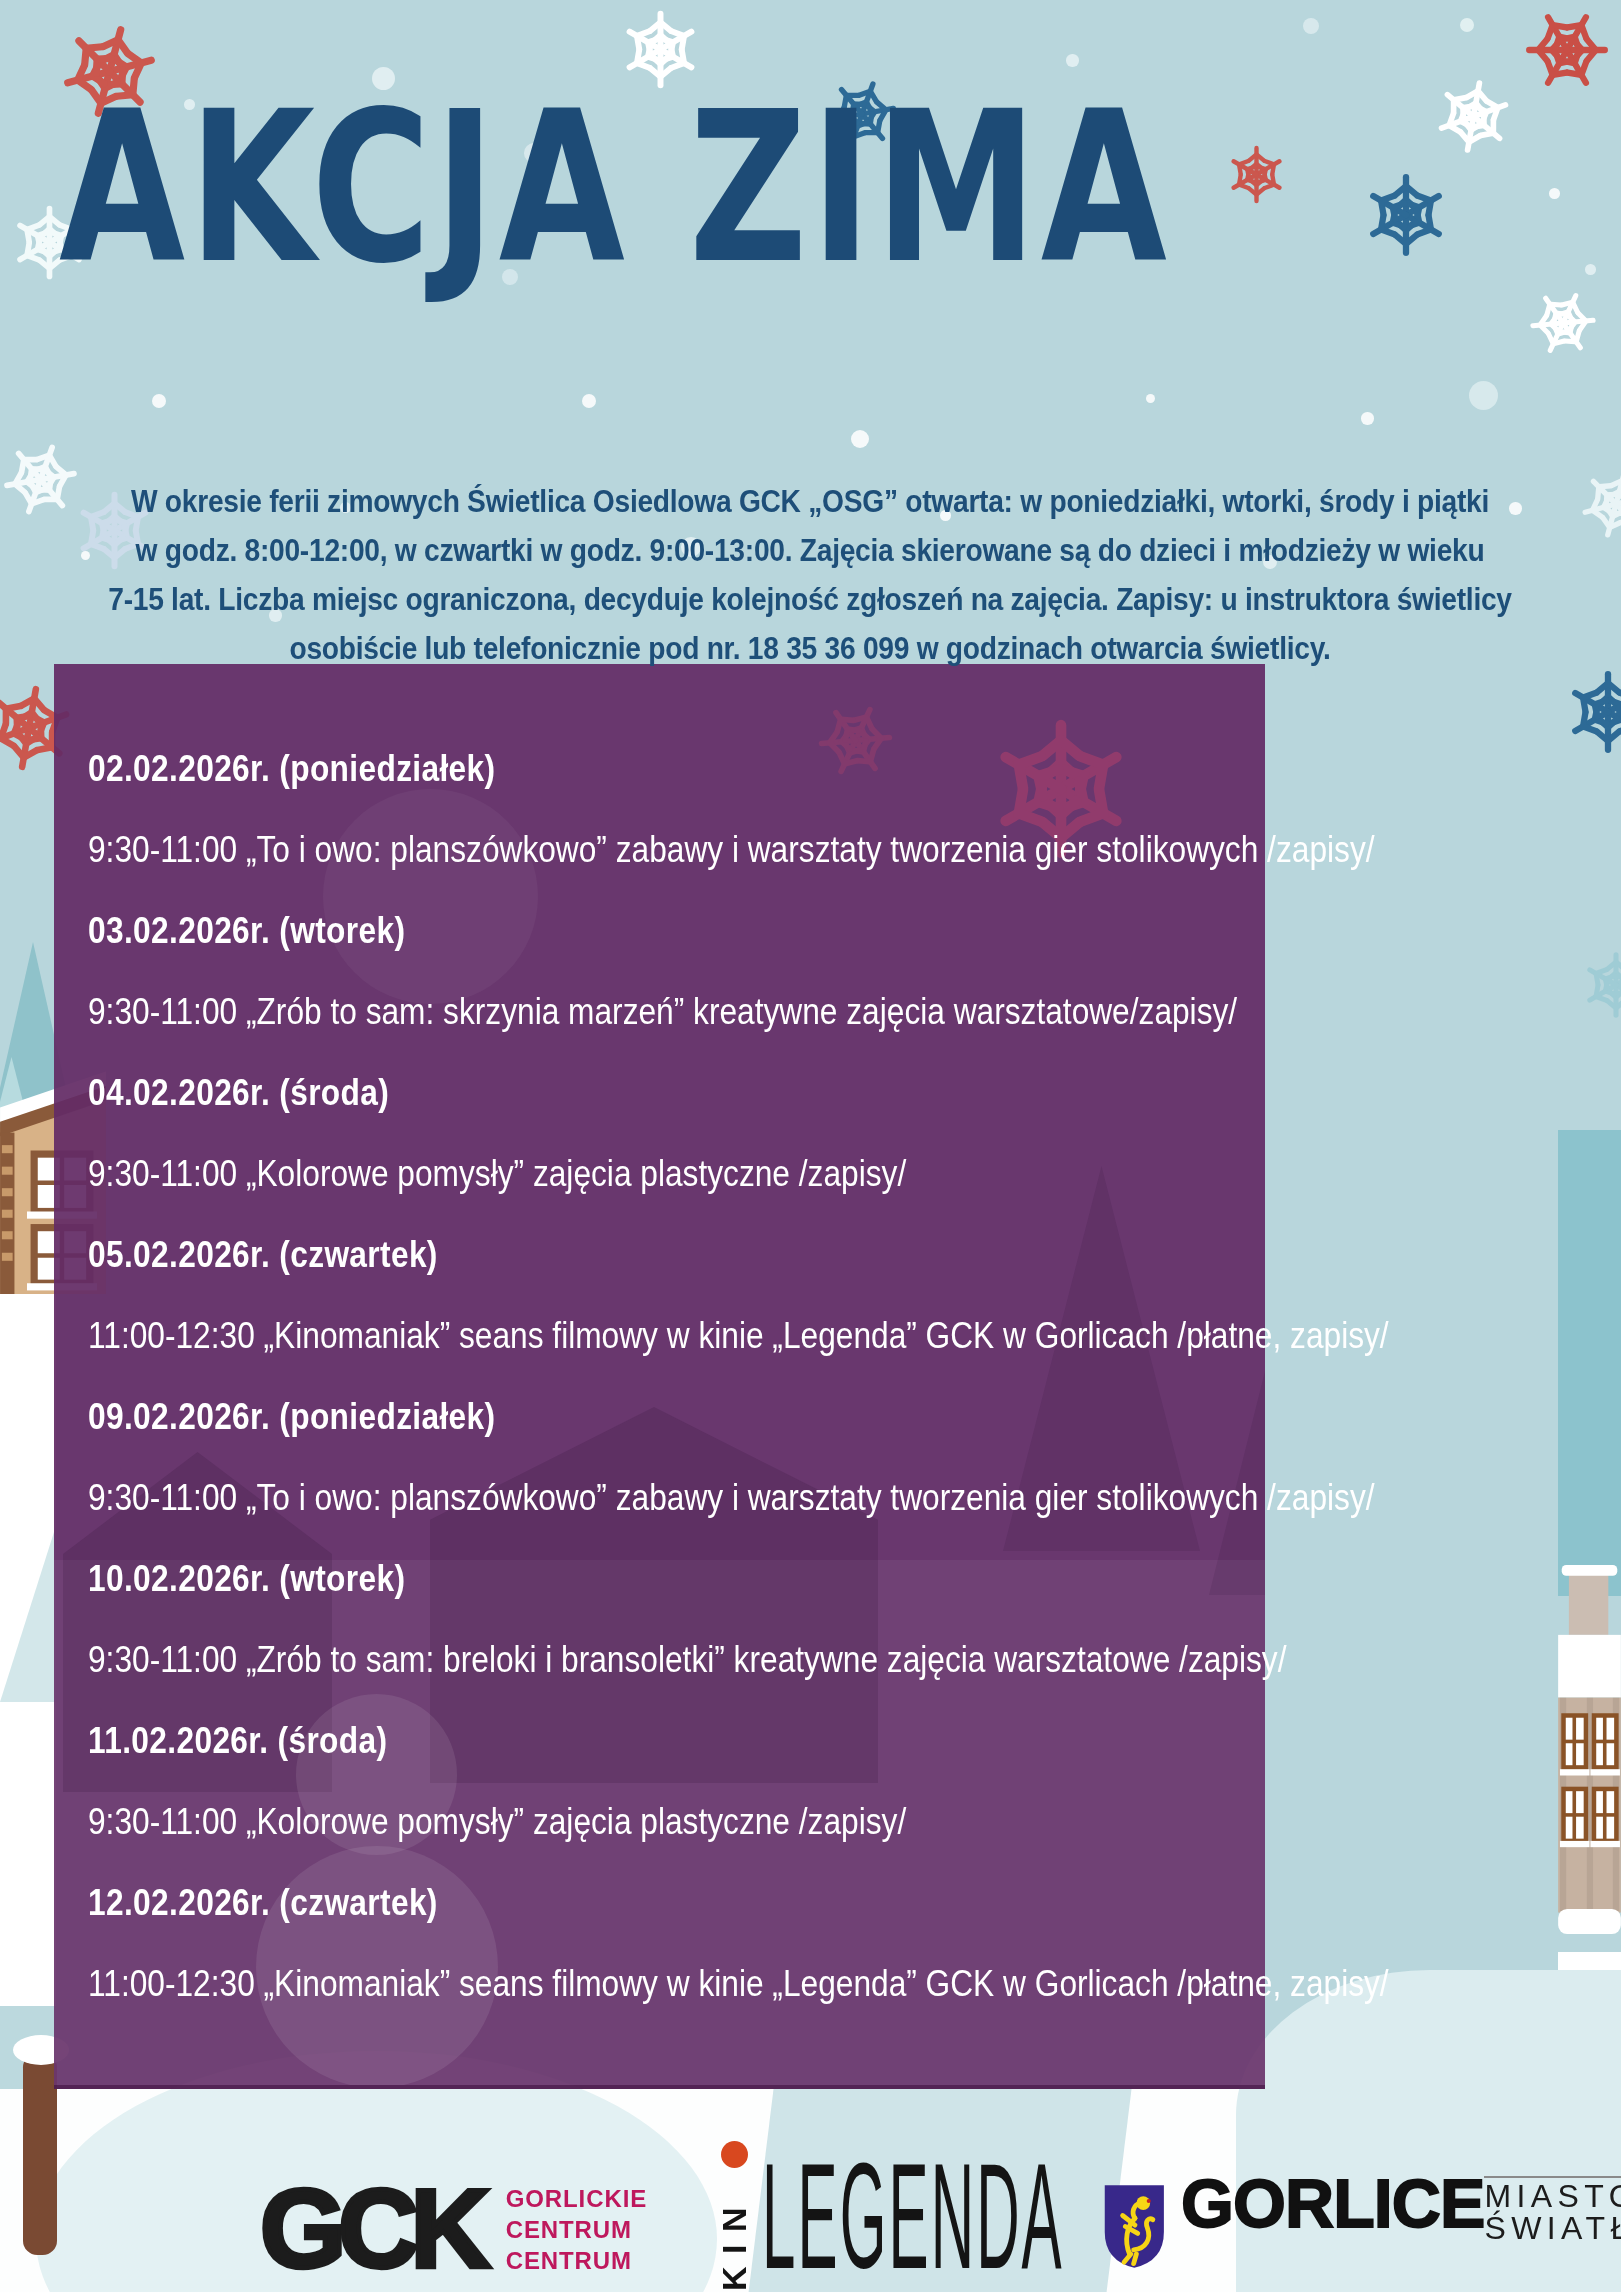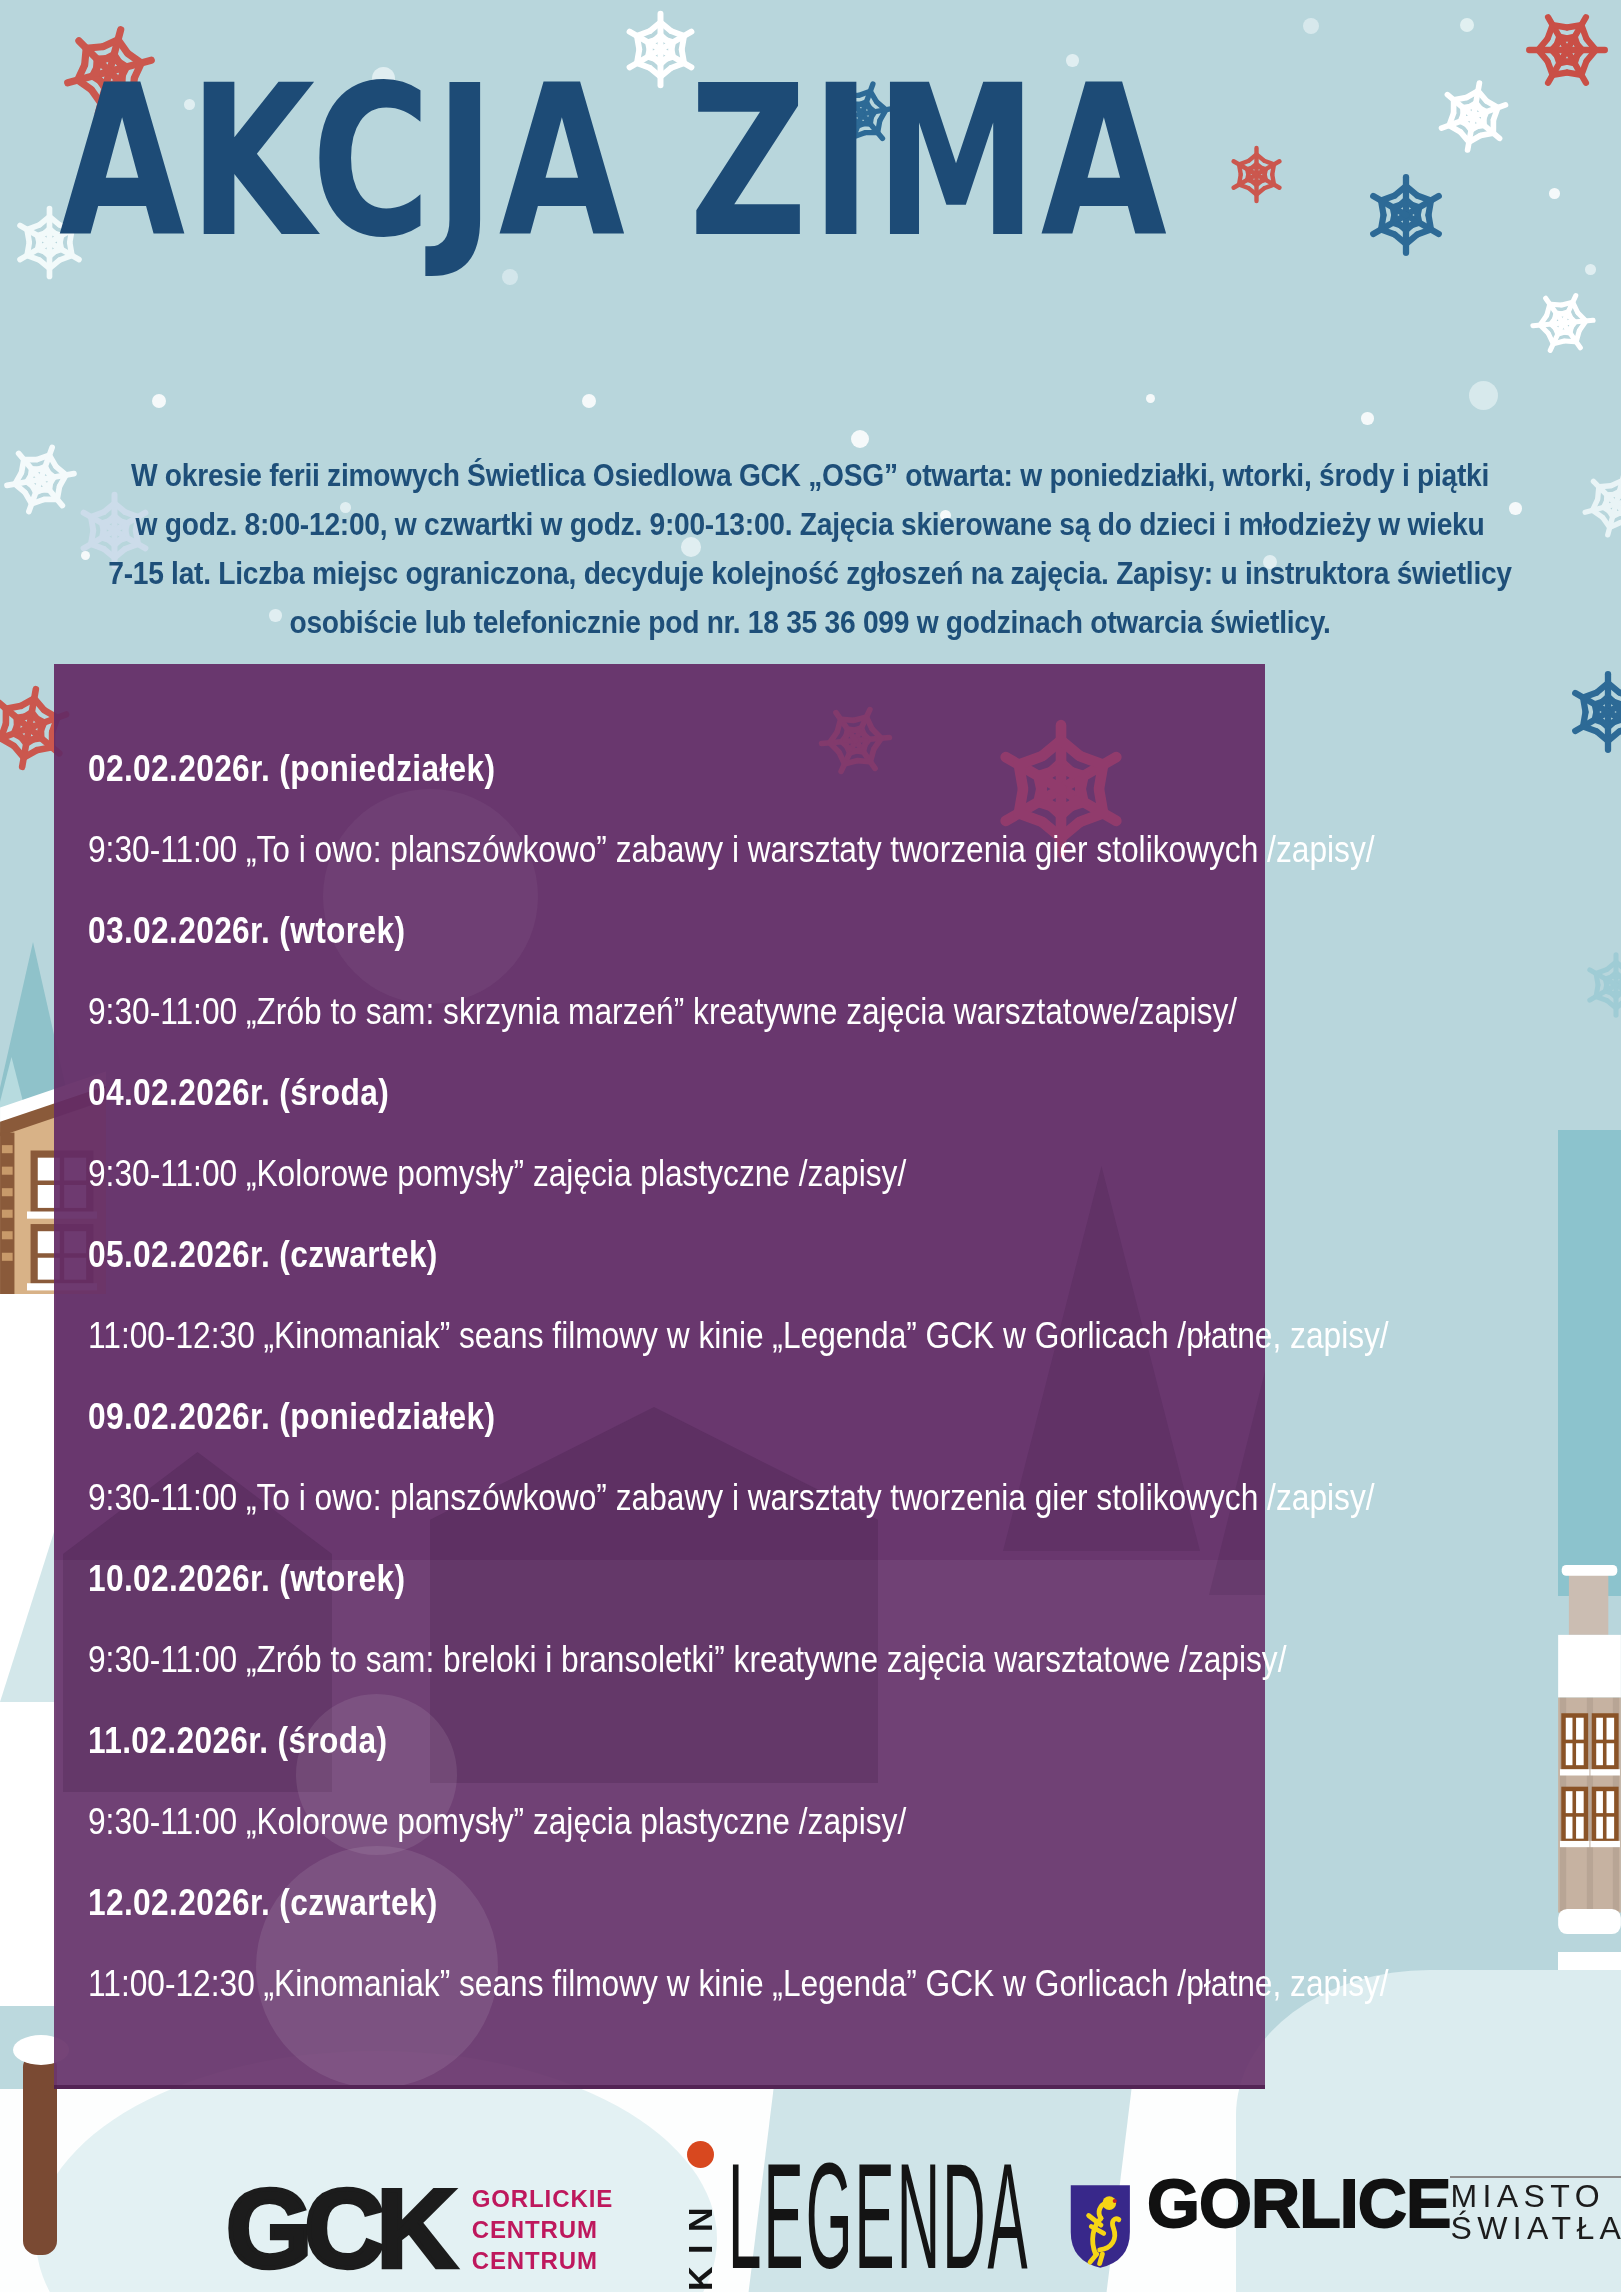--- a/index.html
+++ b/index.html
@@ -24,21 +24,21 @@
   .house-svg{position:absolute;}
   .trunk{position:absolute;left:23px;top:2053px;width:34px;height:202px;background:#7a4a33;border-radius:14.3px;}
   .trunk-snow{position:absolute;left:12.5px;top:2035px;width:56px;height:30px;background:#ffffff;border-radius:50%;}
 
   .footer-band{position:absolute;left:0;top:2089px;width:1621px;height:204px;background:#fdfefe;}
   .fb-blob1{position:absolute;left:36px;top:2051px;width:681px;height:376px;background:#e3f1f3;border-radius:50%;}
   .fb-blob2{position:absolute;left:761px;top:2089px;width:358px;height:204px;background:#cfe4e8;transform:skewX(-7deg);}
   .fb-blob3{position:absolute;left:1236px;top:1970px;width:430px;height:322px;background:#dbecef;border-radius:45% 0 0 0;}
 
   
-  .hdr{position:absolute;inset:0;z-index:5;pointer-events:none;}
+  .hdr{position:absolute;inset:0;z-index:5;pointer-events:none;margin-top:26px;}
   .title{position:absolute;left:59px;top:41px;margin:0;font-family:"DejaVu Sans",sans-serif;
     font-size:163px;font-weight:700;color:#1d4b76;letter-spacing:3.6px;white-space:nowrap;
     transform:scaleY(1.28);transform-origin:top left;}
   .subrow{position:absolute;left:64px;top:351px;display:flex;align-items:baseline;white-space:nowrap;}
   .sub{font-size:93px;font-weight:700;color:#d8456a;letter-spacing:-0.9px;}
   .addr{font-size:51px;font-weight:700;color:#1d4b76;margin-left:38px;}
   .intro{position:absolute;left:49px;top:451px;width:1522px;margin:0;text-align:center;
     font-size:30px;font-weight:700;color:#1e4f79;line-height:47px;white-space:pre-line;
     transform:scale(0.94,1.04);transform-origin:top center;letter-spacing:-0.3px;}
 
@@ -51,21 +51,21 @@
   .g-tree{background:rgba(30,5,35,.10);clip-path:polygon(50% 0,100% 100%,0 100%);}
   .g-ball{background:rgba(255,255,255,.09);border-radius:50%;}
   .g-snowband{left:0;top:896px;width:100%;height:529px;background:rgba(255,255,255,.05);}
   #schedule-list{position:absolute;left:34px;top:64px;width:1666px;
     transform:scaleX(0.88);transform-origin:left top;color:#ffffff;}
   .s-date,.s-act{height:81px;line-height:81px;font-size:36px;white-space:nowrap;}
   .s-date{font-weight:700;letter-spacing:0.4px;}
   .s-act{font-weight:400;}
 
   
-  .ftr{position:absolute;inset:0;z-index:6;pointer-events:none;}
+  .ftr{position:absolute;inset:0;z-index:6;pointer-events:none;margin-left:34px;}
   .logo-gck{position:absolute;left:226px;top:2174px;display:flex;align-items:center;}
   .gck-abbr{font-size:111px;font-weight:700;color:#1c1c1c;letter-spacing:-8px;
     -webkit-text-stroke:4.5px #1c1c1c;line-height:1;}
   .gck-lines{display:flex;flex-direction:column;margin-left:23px;gap:3.6px;}
   .gck-lines span{font-size:24px;font-weight:700;color:#be185d;letter-spacing:0.9px;line-height:1.15;}
 
   .logo-legenda{position:absolute;left:681px;top:2139px;height:152px;display:flex;align-items:flex-end;}
   .kino-col{display:flex;flex-direction:column;align-items:center;height:150px;justify-content:space-between;width:38px;}
   .kino-dot{width:27px;height:27px;border-radius:50%;background:#d8481f;}
   .kino-txt{writing-mode:vertical-rl;transform:rotate(180deg);font-size:34px;font-weight:600;

